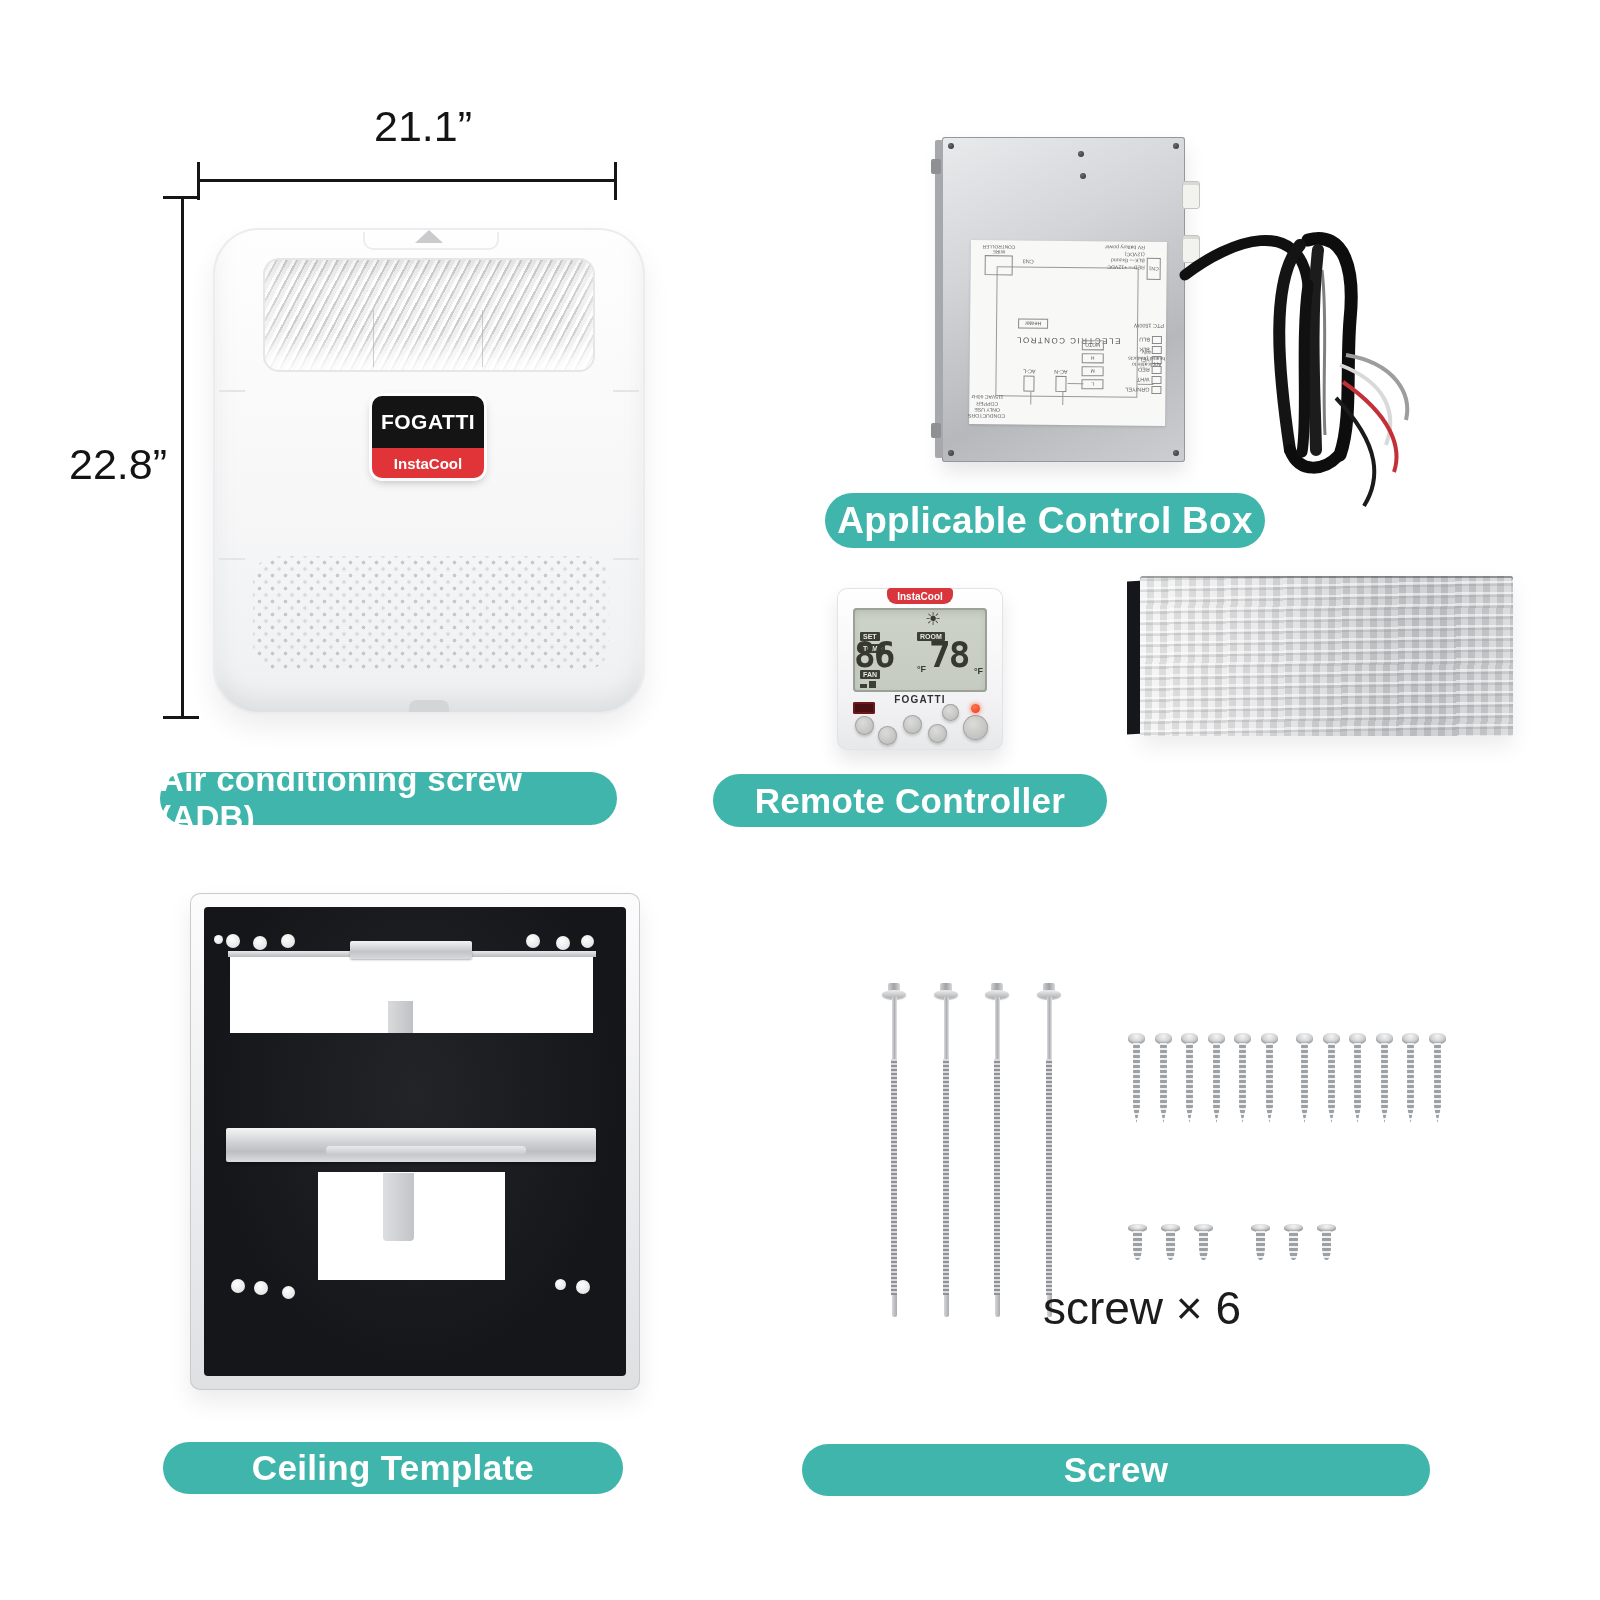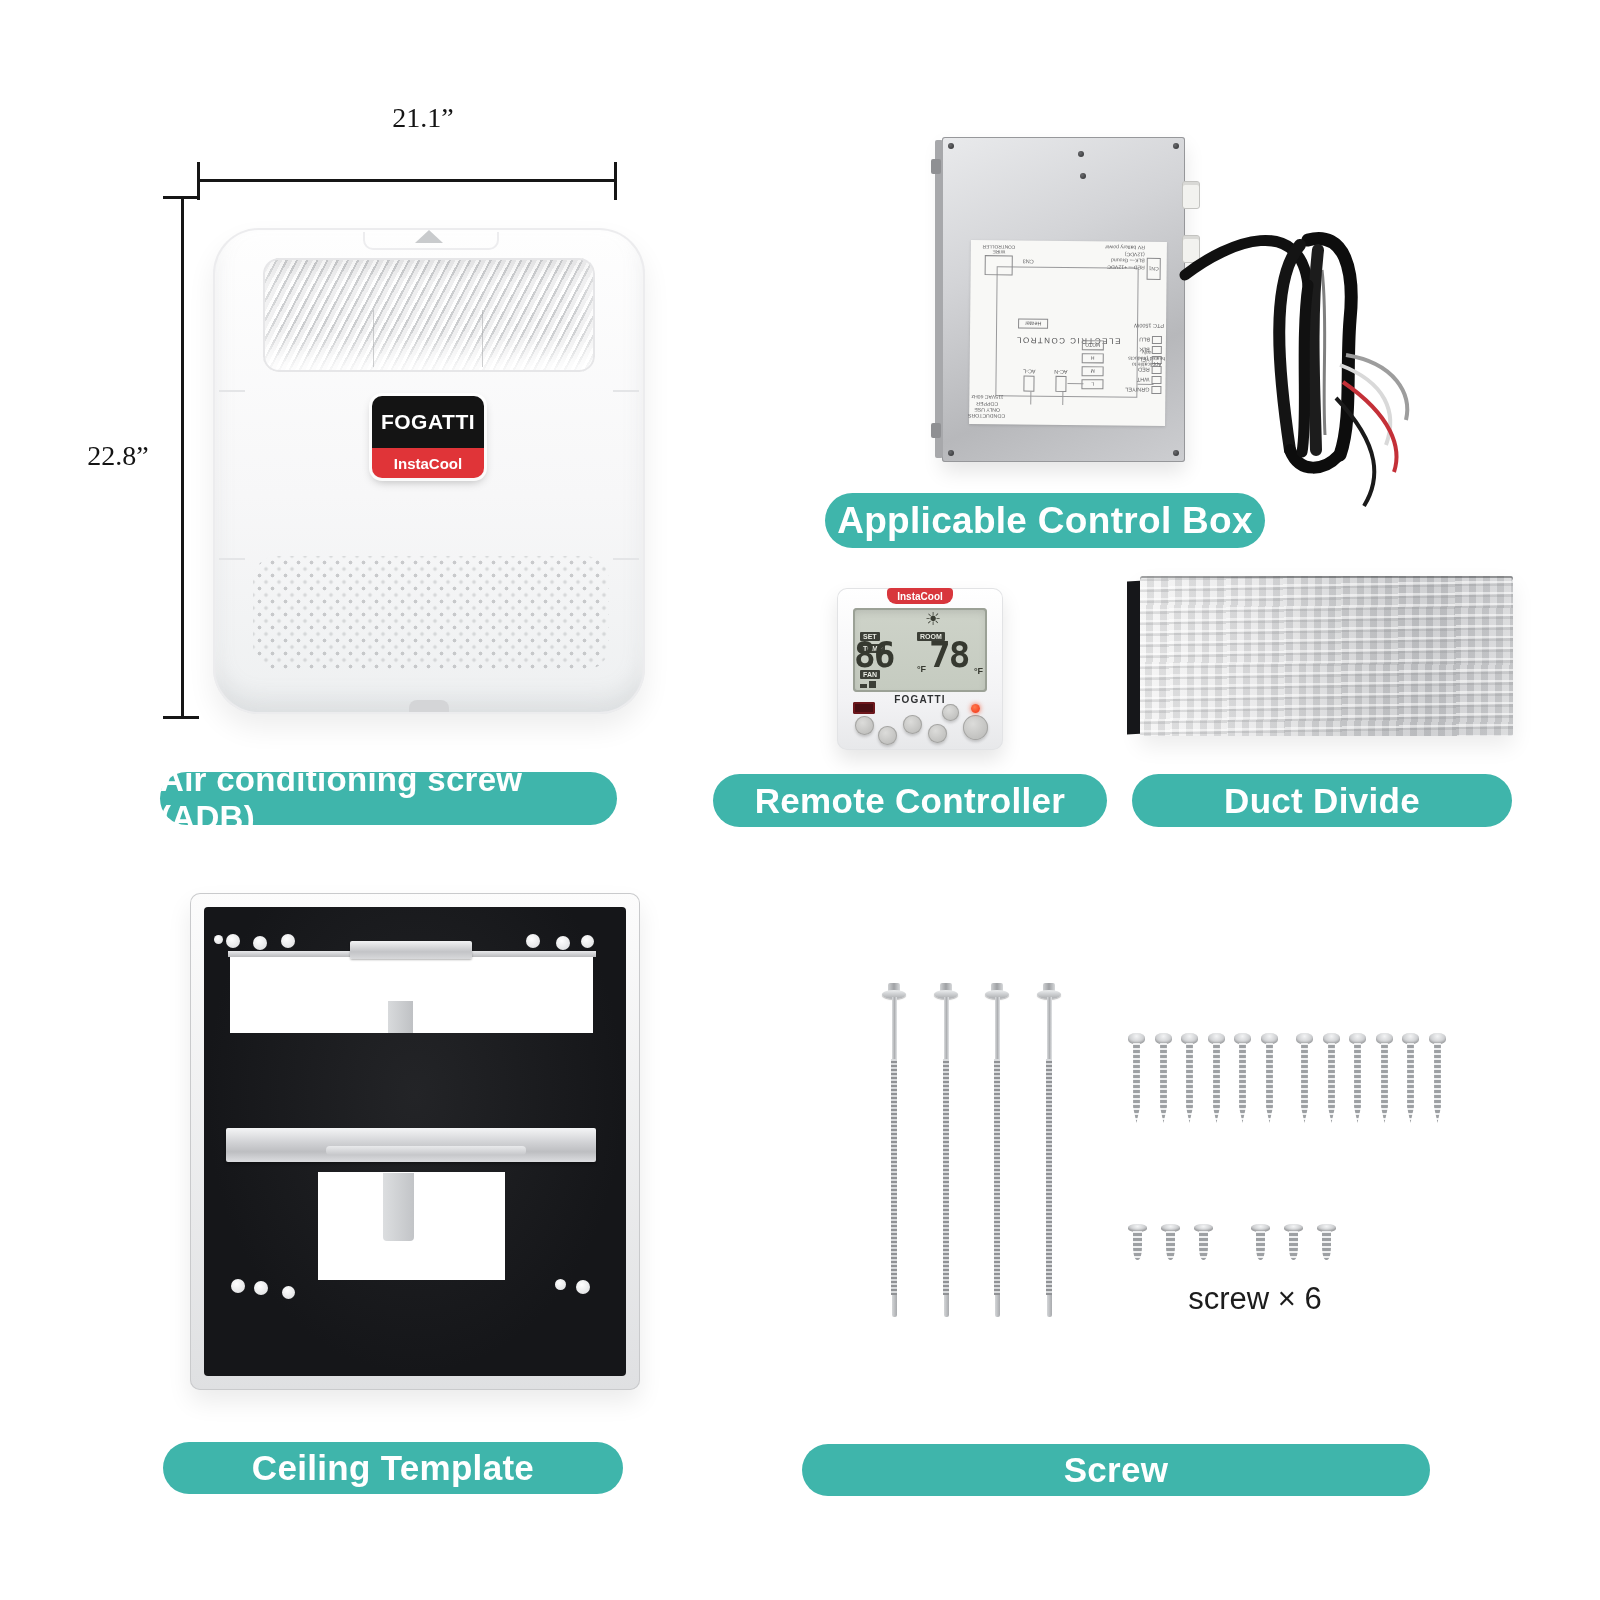--- a/index.html
+++ b/index.html
@@ -7,21 +7,21 @@
           font-family:"Liberation Sans", sans-serif;}
   .abs{position:absolute;}
 
   
   .pill{position:absolute;background:#3fb5ab;border-radius:28px;color:#fff;font-weight:700;
         display:flex;align-items:center;justify-content:center;letter-spacing:.3px;}
 
   
   .dim-line-h{position:absolute;background:#161616;height:3px;}
   .dim-line-v{position:absolute;background:#161616;width:3px;}
-  .dim-text{position:absolute;color:#141414;font-size:28px;font-weight:500;text-align:center;font-family:Liberation Serif, serif;}
+  .dim-text{position:absolute;color:#141414;font-size:43px;font-weight:500;text-align:center;}
 
   
   .ac-panel{position:absolute;left:213px;top:228px;width:432px;height:486px;border-radius:46px;
             background:linear-gradient(180deg,#fefefe 0%,#f7f7f8 55%,#eef0f1 100%);
             box-shadow:inset 0 0 0 2px #ececee, inset 0 -14px 22px rgba(140,144,148,.18),
                        inset 0 10px 14px rgba(255,255,255,.9), 0 14px 28px rgba(0,0,0,.07);}
   .ac-notch{position:absolute;left:196px;top:2px;width:40px;height:13px;background:#c9cbcd;
             clip-path:polygon(15% 100%,50% 0,85% 100%);}
   .ac-latch{position:absolute;left:150px;top:4px;width:132px;height:16px;border:2px solid #ededef;
             border-top:none;border-radius:0 0 10px 10px;}
@@ -324,21 +324,20 @@
     <div class="r-btn" style="left:105px;top:116px;width:17px;height:17px;"></div>
     <div class="r-btn" style="left:126px;top:127px;width:25px;height:25px;"></div>
     <div class="r-led" style="left:134px;top:116px;"></div>
   </div>
   <div class="pill" style="left:713px;top:774px;width:394px;height:53px;font-size:35px;">Remote Controller</div>
 
   <div class="duct">
     <div class="duct-side"></div>
     <div class="duct-face"></div>
   </div>
-  <div class="pill" style="left:1132px;top:774px;width:380px;height:53px;font-size:35px;">Duct Divide</div>
 
   <div class="ceiling">
     <div class="ceil-black"></div>
     <div class="ceil-strip"></div>
     <div class="ceil-slot-top"></div>
     <div class="ceil-bracket"></div>
     <div class="ceil-tab-top"></div>
     <div class="ceil-rail">
       <div class="ceil-rail-inner"></div>
     </div>
@@ -461,16 +460,16 @@
       <div class="small-screw" style="left: 156px;">
         <div class="ss-head"></div>
         <div class="ss-shaft"></div>
       </div>
       <div class="small-screw" style="left: 189px;">
         <div class="ss-head"></div>
         <div class="ss-shaft"></div>
       </div>
     </div>
 
-  <div class="screw-label" style="left:1105px;top:1281px;width:300px;font-size:31px;">screw × 6</div>
+  <div class="screw-label" style="left:992px;top:1281px;width:300px;font-size:46px;">screw × 6</div>
 
   <div class="pill" style="left:802px;top:1444px;width:628px;height:52px;font-size:35px;">Screw</div>
 </div>
 
 </body></html>

